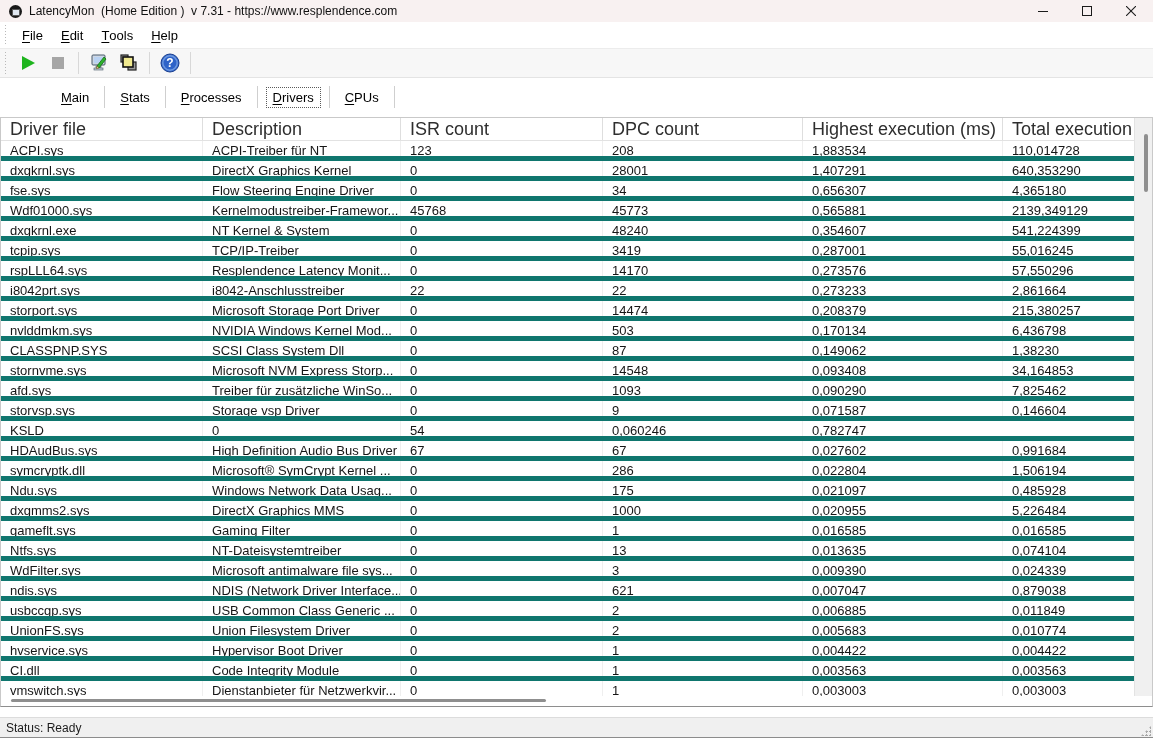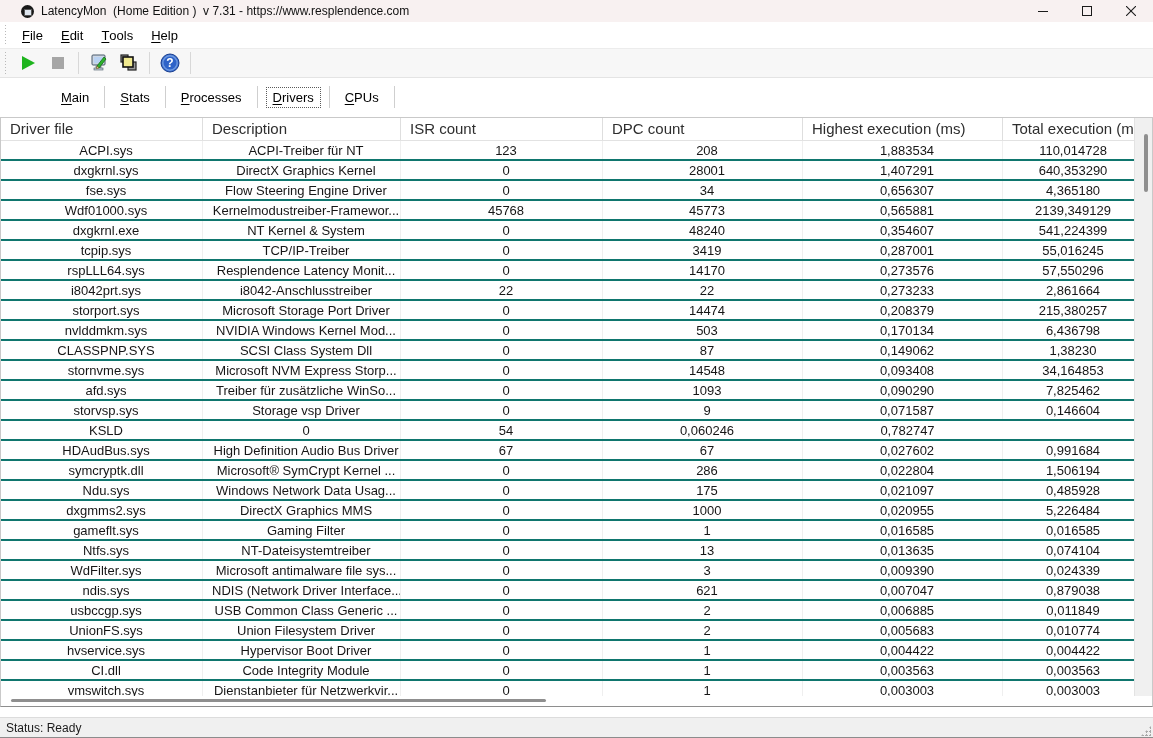--- a/index.html
+++ b/index.html
@@ -5,21 +5,21 @@
   * { margin:0; padding:0; box-sizing:border-box; }
   html,body { width:1153px; height:738px; overflow:hidden; }
   body {
     font-family:"Liberation Sans", sans-serif;
     background:#ffffff; color:#1b1b1b;
     border-bottom:1px solid #8c8c8c;
   }
   .window { width:1153px; height:738px; display:flex; flex-direction:column; background:#fff; }
 
   
-  .titlebar { height:22px; background:#f8f1f1; display:flex; align-items:center; flex:none;padding-left:12px; }
+  .titlebar { height:22px; background:#f8f1f1; display:flex; align-items:center; flex:none; }
   .app-icon { width:13px; height:13px; border-radius:50%; background:#191919; margin:0 7px 0 9px; position:relative; flex:none; }
   .app-icon::after { content:""; position:absolute; left:3px; top:4px; width:6px; height:5px; background:#dfe6ef; border:1px solid #555; }
   .title-text { font-size:12px; color:#111; white-space:pre; }
   .titlebar-spacer { flex:1; }
   .win-btn { width:44px; height:22px; display:flex; align-items:center; justify-content:center; flex:none; }
   .win-btn svg { display:block; }
 
   
   .menubar { height:26px; background:#fff; display:flex; align-items:center; padding-left:4px; flex:none; position:relative; }
   .grip { width:3px; height:80%; margin-right:6px;
@@ -40,25 +40,25 @@
   .tabbar { height:30px; background:#fff; display:flex; align-items:center; padding-left:2px; flex:none; margin-top:4px;margin-left:44px; }
   .tab { font-size:13px; padding:2px 6px; margin:0 8px; color:#000; border:1px dotted transparent; }
   .tab.focused { border:1px dotted #5a5a5a; }
   .tab-sep { width:1px; height:22px; background:#cfcfcf; flex:none; }
 
   
   .table-panel { margin-top:5px; height:590px; border:1px solid #c9c9c9; border-bottom-color:#8e8e8e;
                  position:relative; background:#fff; flex:none; overflow:hidden; }
   .grid-row { display:grid; grid-template-columns:202px 198px 202px 200px 200px auto; }
   .hdr-row { height:23px; border-bottom:1px solid #e2e2e2; }
-  .hdr-cell { font-size:15px; color:#2e2e2e; line-height:22px; padding-left:9px; border-right:1px solid #dedede;
+  .hdr-cell { font-size:18px; color:#2e2e2e; line-height:22px; padding-left:9px; border-right:1px solid #dedede;
               overflow:hidden; white-space:nowrap; }
   .hdr-cell:last-child { border-right:none; }
   .rows-viewport { height:555px; overflow:hidden; width:1133px; }
-  .trow { height:20px; border-bottom:2px solid #0f766e;text-align:center; }
+  .trow { height:20px; border-bottom:5px solid #0f766e; }
   .cell { font-size:13px; color:#161616; line-height:19px; padding-left:9px; border-right:1px solid #efefef;
           overflow:hidden; white-space:nowrap; }
   .cell:last-child { border-right:none; }
 
   
   .vscroll { position:absolute; top:0; right:0; width:18px; height:578px; background:#f0f0f0; border-left:1px solid #e3e3e3; }
   .vthumb { position:absolute; top:16px; left:9px; width:4px; height:58px; background:#8f8f8f; border-radius:2px; }
   .hscroll { position:absolute; left:0; bottom:0; width:1133px; height:10px; background:#fff; }
   .hthumb { position:absolute; left:10px; top:3px; width:535px; height:3px; background:#8f8f8f; border-radius:2px; }
 

